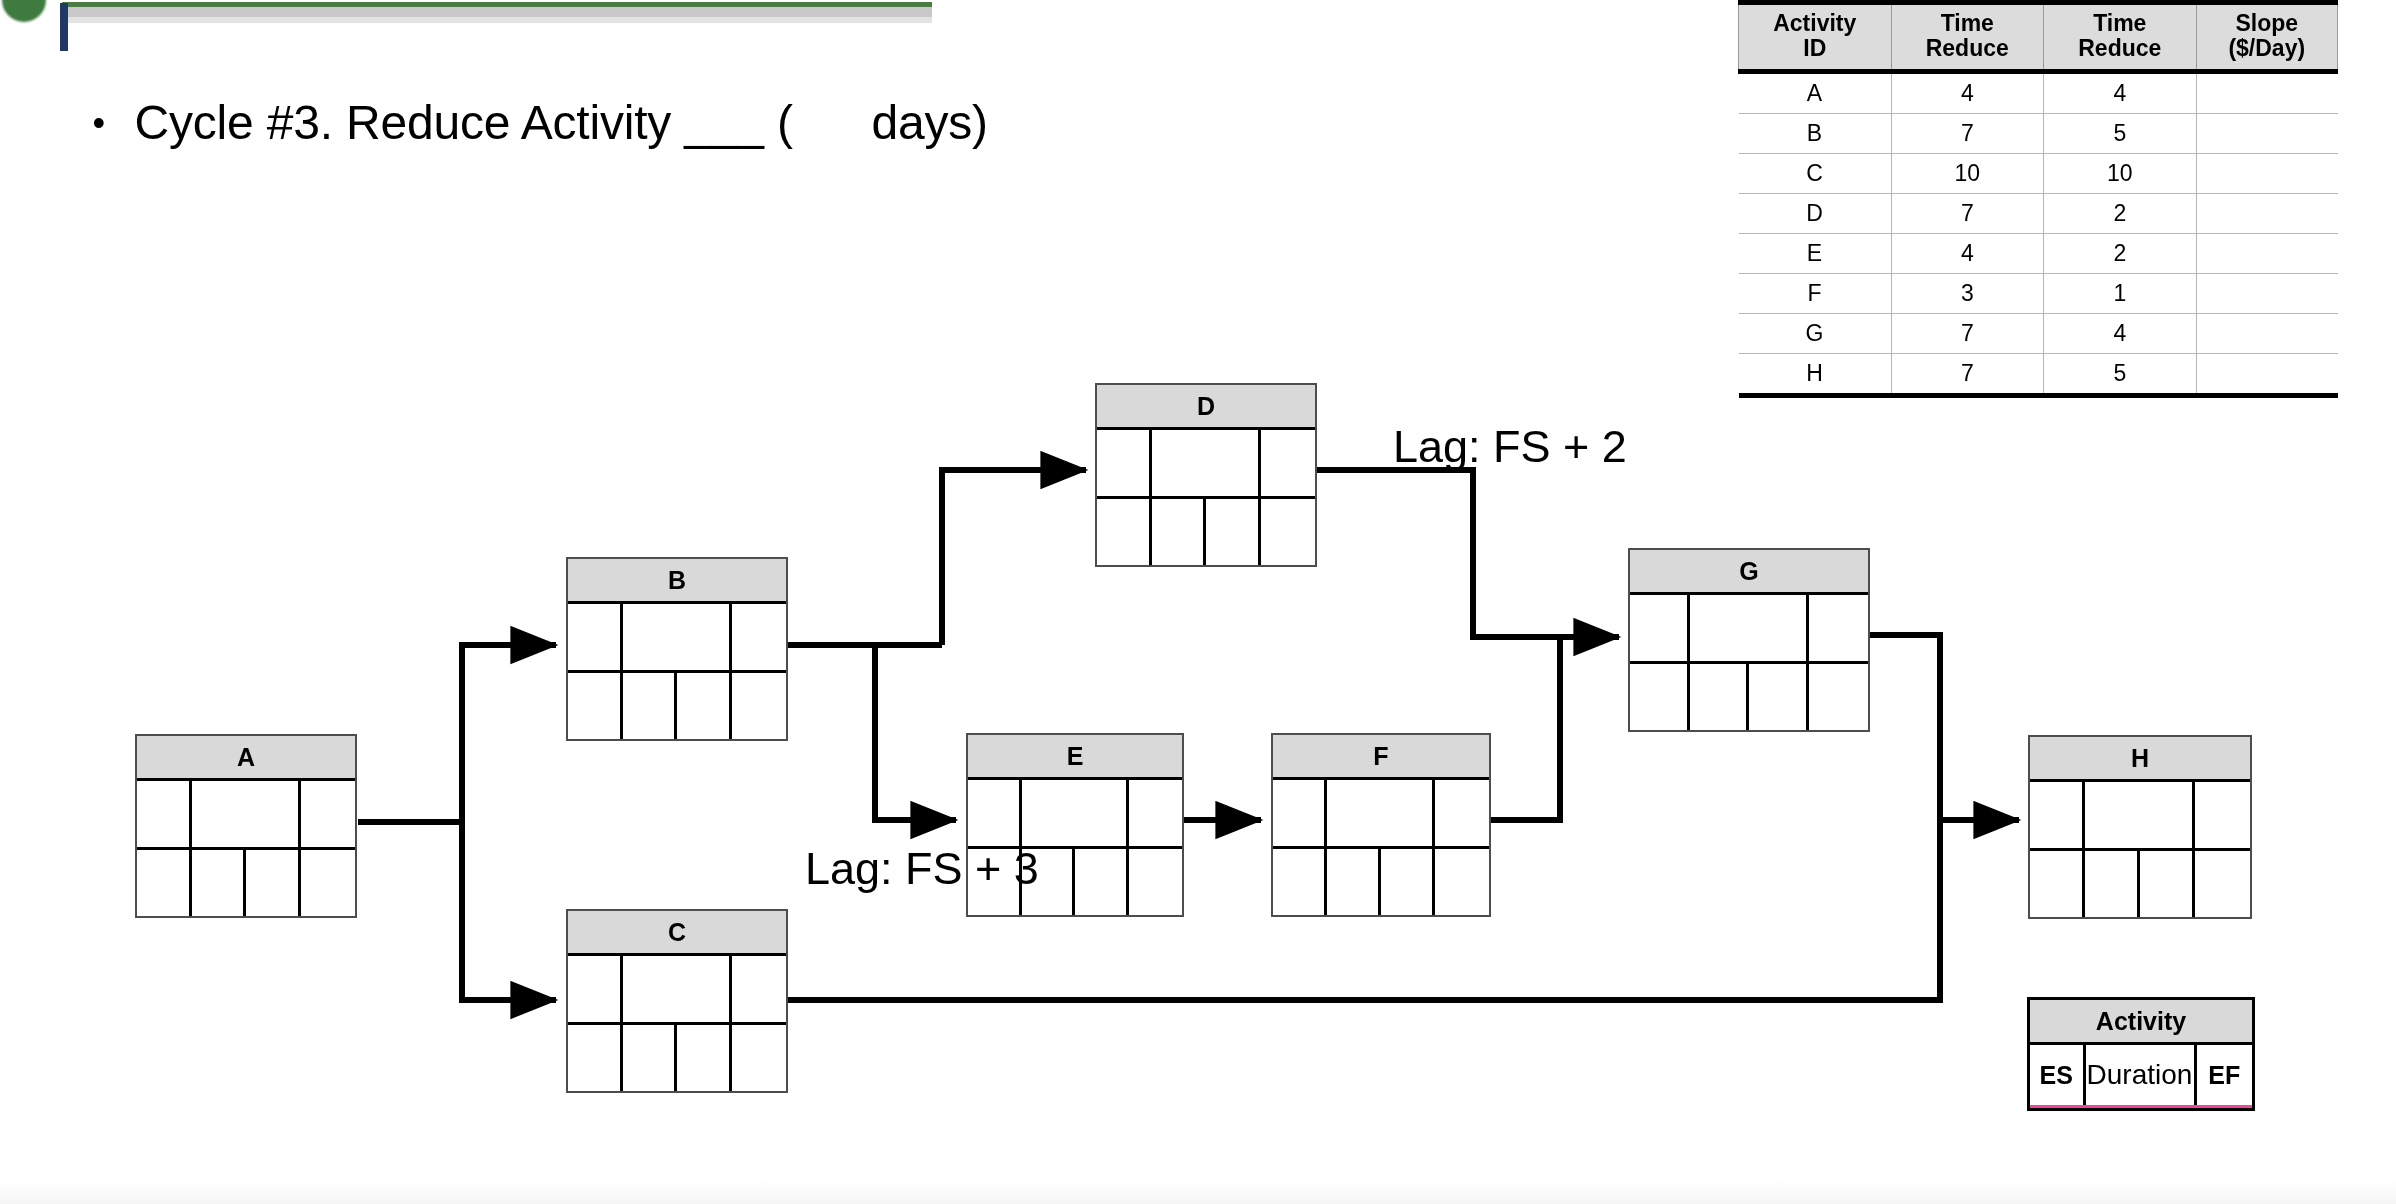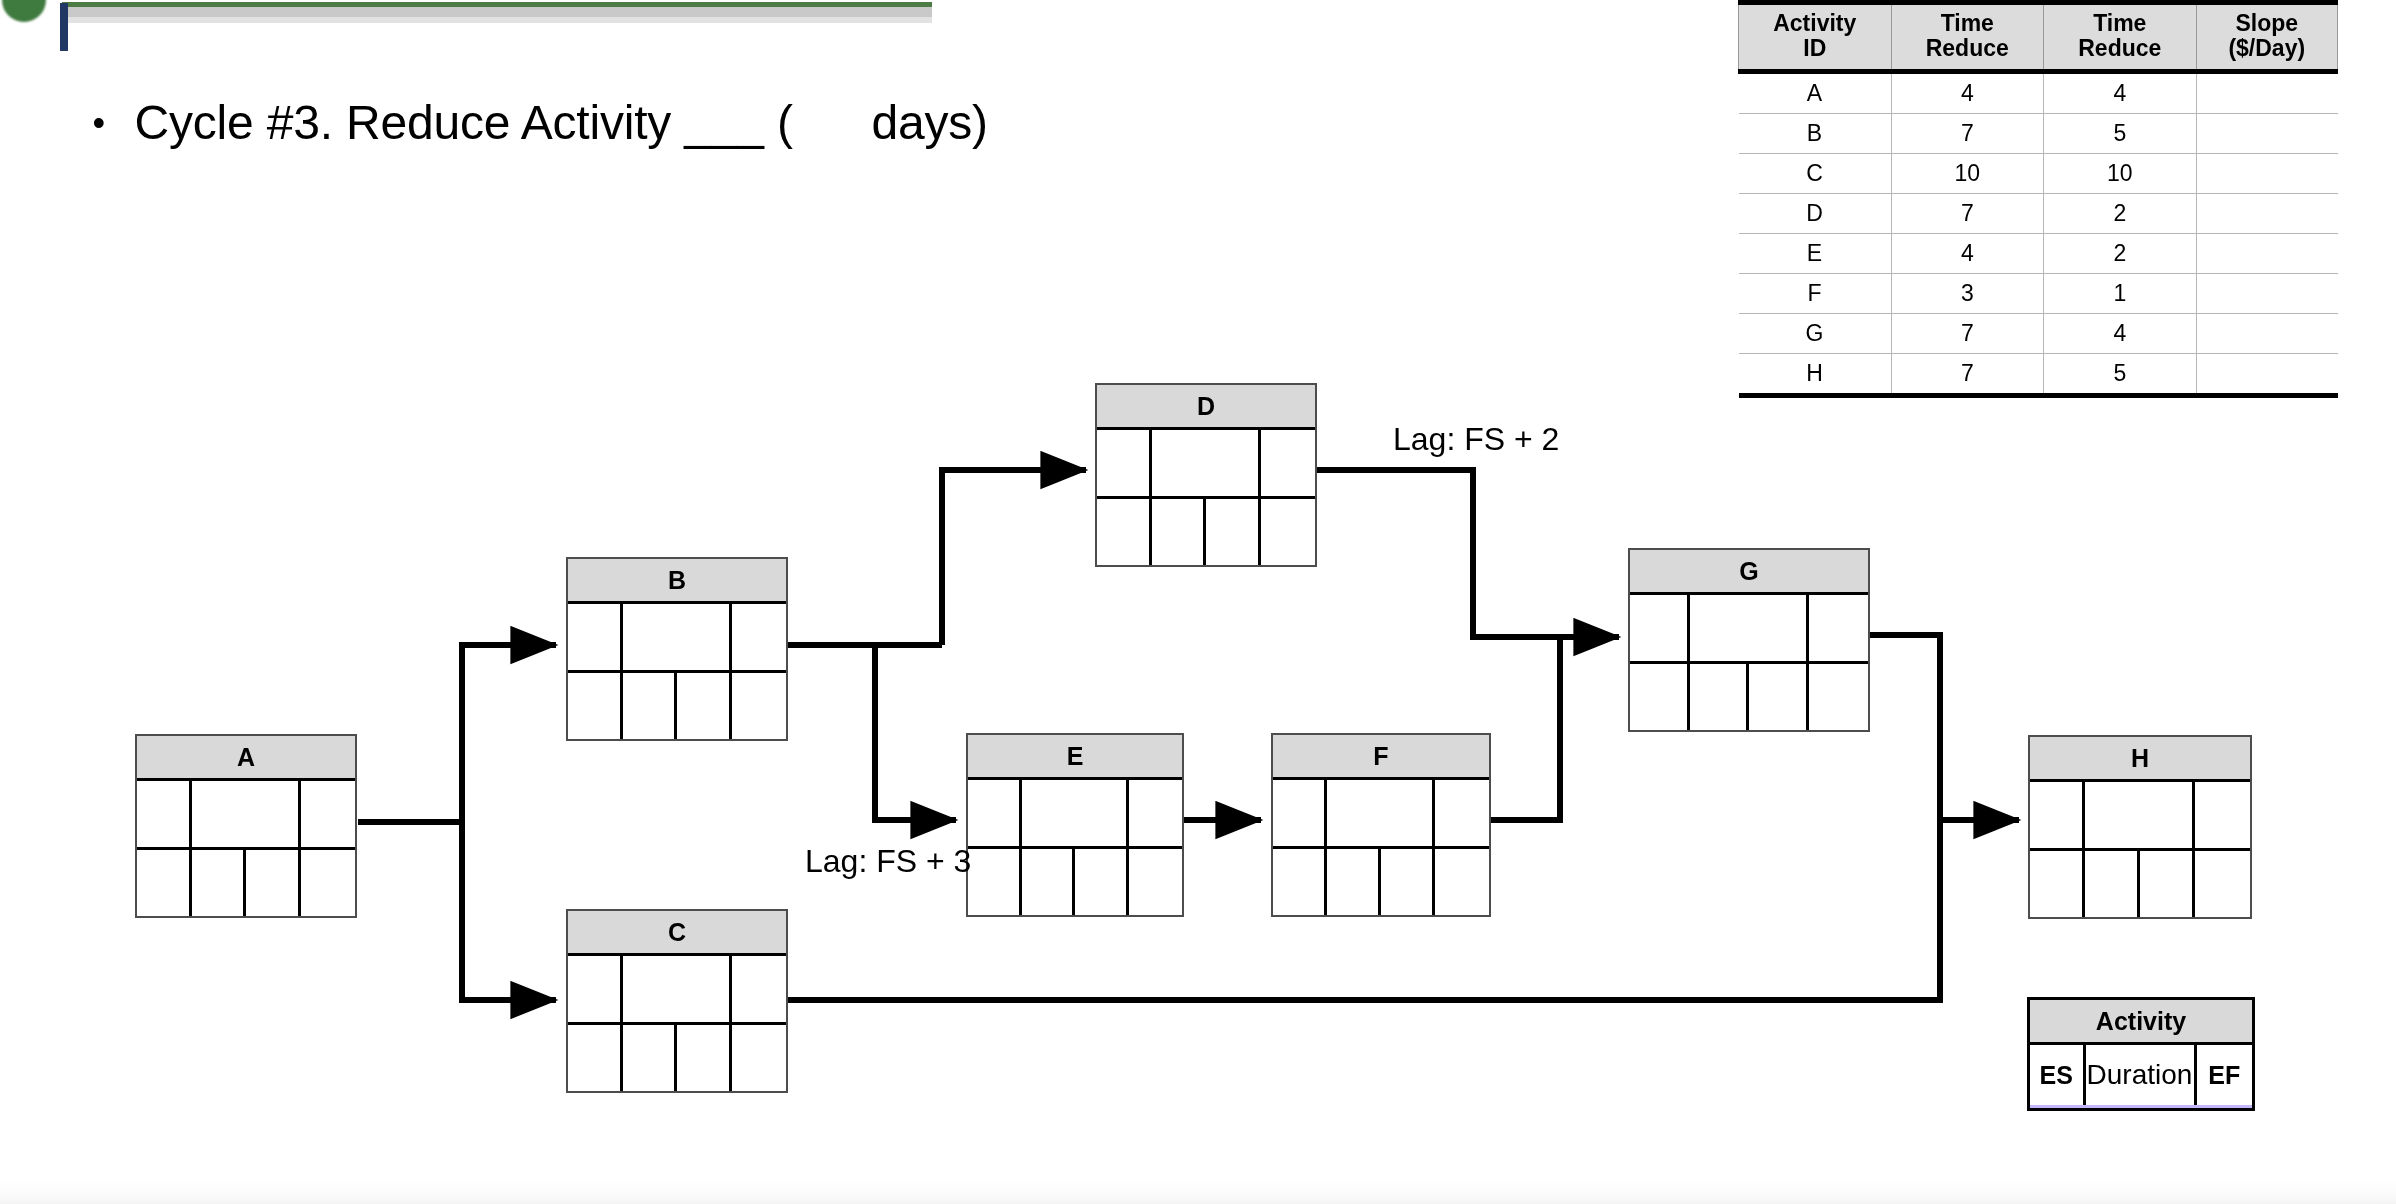--- a/index.html
+++ b/index.html
@@ -153,21 +153,21 @@
   #wires {
     position: absolute;
     left: 0; top: 0;
     width: 2396px; height: 1204px;
     pointer-events: none;
   }
 
   
   .lag-label {
     position: absolute;
-    font-size: 32px;
+    font-size: 45px;
     color: #000;
     white-space: nowrap;
   }
 
   
   .legend {
     position: absolute;
     left: 2027px; top: 997px;
     width: 228px;
     border: 3px solid #000;
@@ -180,21 +180,21 @@
     font-size: 25px;
     font-weight: bold;
     line-height: 42px;
     height: 42px;
     border-bottom: 3px solid #000;
   }
   .legend .lg-row {
     display: flex;
     height: 60px;
   }
-  .legend .lg-row.first { border-bottom: 3px solid #c4b5fd; }
+  .legend .lg-row.first { border-bottom: 3px solid #ec4899; }
   .legend .lg-cell {
     border-right: 3px solid #000;
     box-sizing: border-box;
     display: flex;
     align-items: center;
     justify-content: center;
     font-size: 25px;
     font-weight: bold;
   }
   .legend .lg-cell:last-child { border-right: none; }

